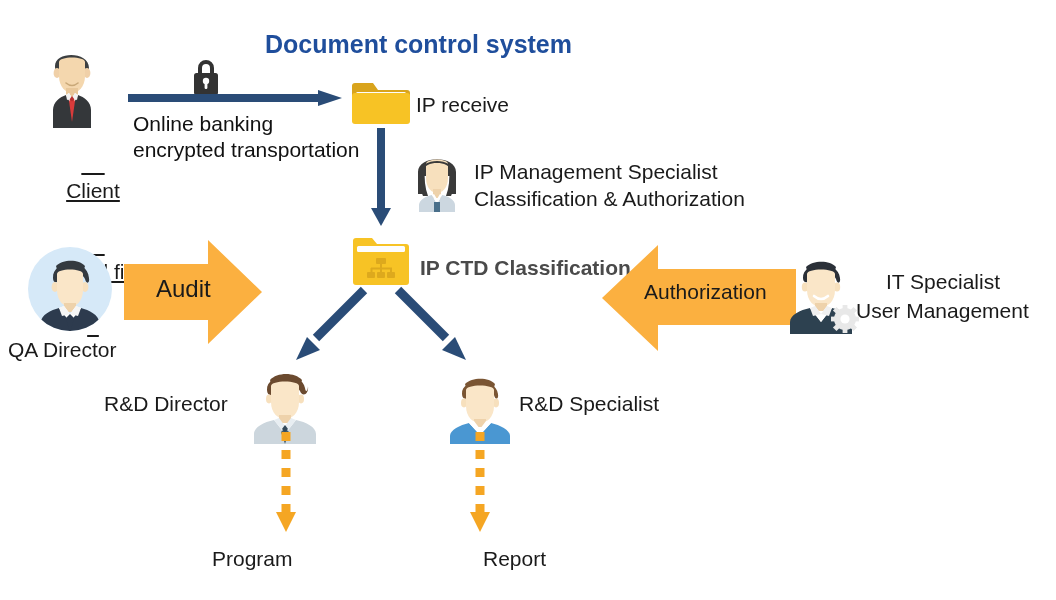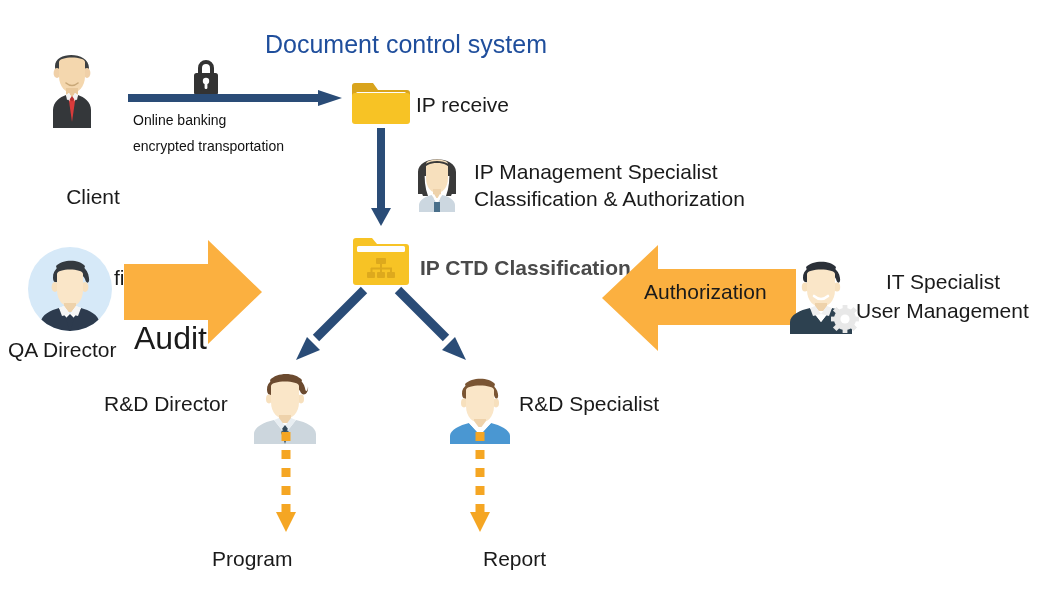--- a/index.html
+++ b/index.html
@@ -20,26 +20,26 @@
   .abs { position: absolute; }
   .lbl {
     color: #1a1a1a;
     font-size: 21px;
     line-height: 27px;
     white-space: pre;
   }
   .title {
     color: #1f4e9c;
     font-size: 25px;
-    font-weight: normal;
+    font-weight: bold;
     white-space: pre;
   }
   .arrow-lbl {
     color: #111111;
-    font-size: 14px;
+    font-size: 21px;
     white-space: pre;
   }
   svg { display: block; overflow: visible; }
 </style>
 </head>
 <body>
 
 <div id="canvas">
 
   <div class="abs title" style="left:265px; top:30px;">Document control system</div>
@@ -62,21 +62,21 @@
 
       <path d="M33 53 L39 64 L45 53 L42 51 L39 56 L36 51 Z" fill="#ffffff"></path>
 
       <path d="M33 53 L36 51 L39 56 L34 58 Z" fill="#f2f2f2"></path>
       <path d="M45 53 L42 51 L39 56 L44 58 Z" fill="#f2f2f2"></path>
 
       <path d="M39 56 L36 59 L39 80 L42 59 Z" fill="#d93b3b"></path>
       <path d="M39 54 L36.5 57.5 L39 59.5 L41.5 57.5 Z" fill="#b92f2f"></path>
     </svg>
   </div>
-  <div class="abs lbl" style="left:33px; top:129px; width:120px; text-align:center;">
+  <div class="abs lbl" style="left:33px; top:123px; width:120px; text-align:center;text-decoration:underline;">
     <div>Client</div>
     <div>upload file</div>
   </div>
 
   <div class="abs" style="left:188px; top:55px;">
     <svg width="36" height="46" viewBox="0 0 36 46">
       <path d="M10 19 L10 13 A8 8 0 0 1 26 13 L26 19 L22 19 L22 13 A4 4 0 0 0 14 13 L14 19 Z" fill="#333333"></path>
       <rect x="6" y="18" width="24" height="22" rx="2.5" fill="#333333"></rect>
       <circle cx="18" cy="26" r="3.2" fill="#ffffff"></circle>
       <rect x="16.6" y="27" width="2.8" height="7" rx="1.2" fill="#ffffff"></rect>
@@ -190,21 +190,21 @@
       </g>
     </svg>
   </div>
   <div class="abs lbl" style="left:8px; top:336px;">QA Director</div>
 
   <div class="abs" style="left:124px; top:238px;">
     <svg width="140" height="108" viewBox="0 0 140 108">
       <path d="M0 26 L84 26 L84 2 L138 54 L84 106 L84 82 L0 82 Z" fill="#fbb040"></path>
     </svg>
   </div>
-  <div class="abs" style="left:134px; top:275px; font-size:32px; color:#1a1a1a; white-space:pre;margin-top:45px;">Audit</div>
+  <div class="abs" style="left:156px; top:275px; font-size:24px; color:#1a1a1a; white-space:pre;">Audit</div>
 
   <div class="abs" style="left:600px; top:243px;">
     <svg width="196" height="110" viewBox="0 0 196 110">
       <path d="M196 26 L58 26 L58 2 L2 55 L58 108 L58 82 L196 82 Z" fill="#fbb040"></path>
     </svg>
   </div>
   <div class="abs" style="left:644px; top:280px; font-size:21px; color:#1a1a1a; white-space:pre;">Authorization</div>
 
   <div class="abs" style="left:786px; top:252px;">
     <svg width="76" height="82" viewBox="0 0 76 82">

